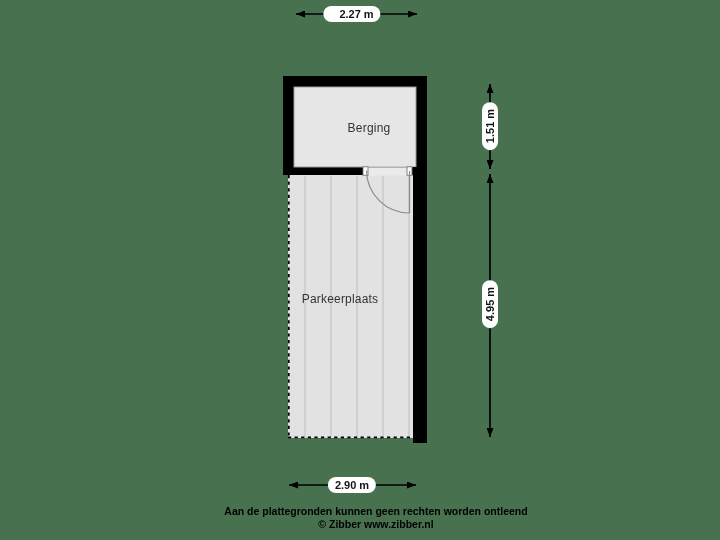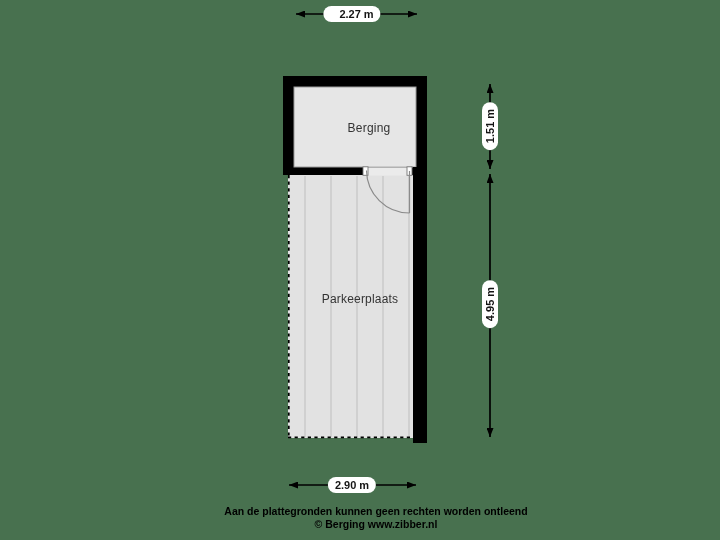--- a/index.html
+++ b/index.html
@@ -62,25 +62,25 @@
     <line x1="409.5" y1="171" x2="409.5" y2="213" stroke="#8A8A8A" stroke-width="1.2"></line>
     <path d="M 366.5 170.5 A 43 43 0 0 0 409.5 213" fill="none" stroke="#8A8A8A" stroke-width="1.2"></path>
 
     <line x1="296" y1="14" x2="417" y2="14" stroke="#000" stroke-width="1.7" marker-start="url(#arrow)" marker-end="url(#arrow)"></line>
     <line x1="289" y1="485" x2="416" y2="485" stroke="#000" stroke-width="1.7" marker-start="url(#arrow)" marker-end="url(#arrow)"></line>
     <line x1="490" y1="84" x2="490" y2="169" stroke="#000" stroke-width="1.7" marker-start="url(#arrow)" marker-end="url(#arrow)"></line>
     <line x1="490" y1="174" x2="490" y2="437" stroke="#000" stroke-width="1.7" marker-start="url(#arrow)" marker-end="url(#arrow)"></line>
   </svg>
 
   <div class="room-label" style="left:357px;top:128px;margin-left:12px;">Berging</div>
-  <div class="room-label" style="left:360px;top:299px;">Parkeerplaats</div>
+  <div class="room-label" style="left:340px;top:299px;">Parkeerplaats</div>
 
   <div class="pill" style="left:352px;top:14px;padding-left:16px;">2.27 m</div>
   <div class="pill" style="left:352px;top:485px;">2.90 m</div>
   <div class="pill vert" style="left:490px;top:126px;">1.51 m</div>
   <div class="pill vert" style="left:490px;top:304px;">4.95 m</div>
 
   <div class="footer">
     <div>Aan de plattegronden kunnen geen rechten worden ontleend</div>
-    <div>© Berging www.zibber.nl</div>
+    <div>© Zibber www.zibber.nl</div>
   </div>
 
 </div>
 
 </body></html>

